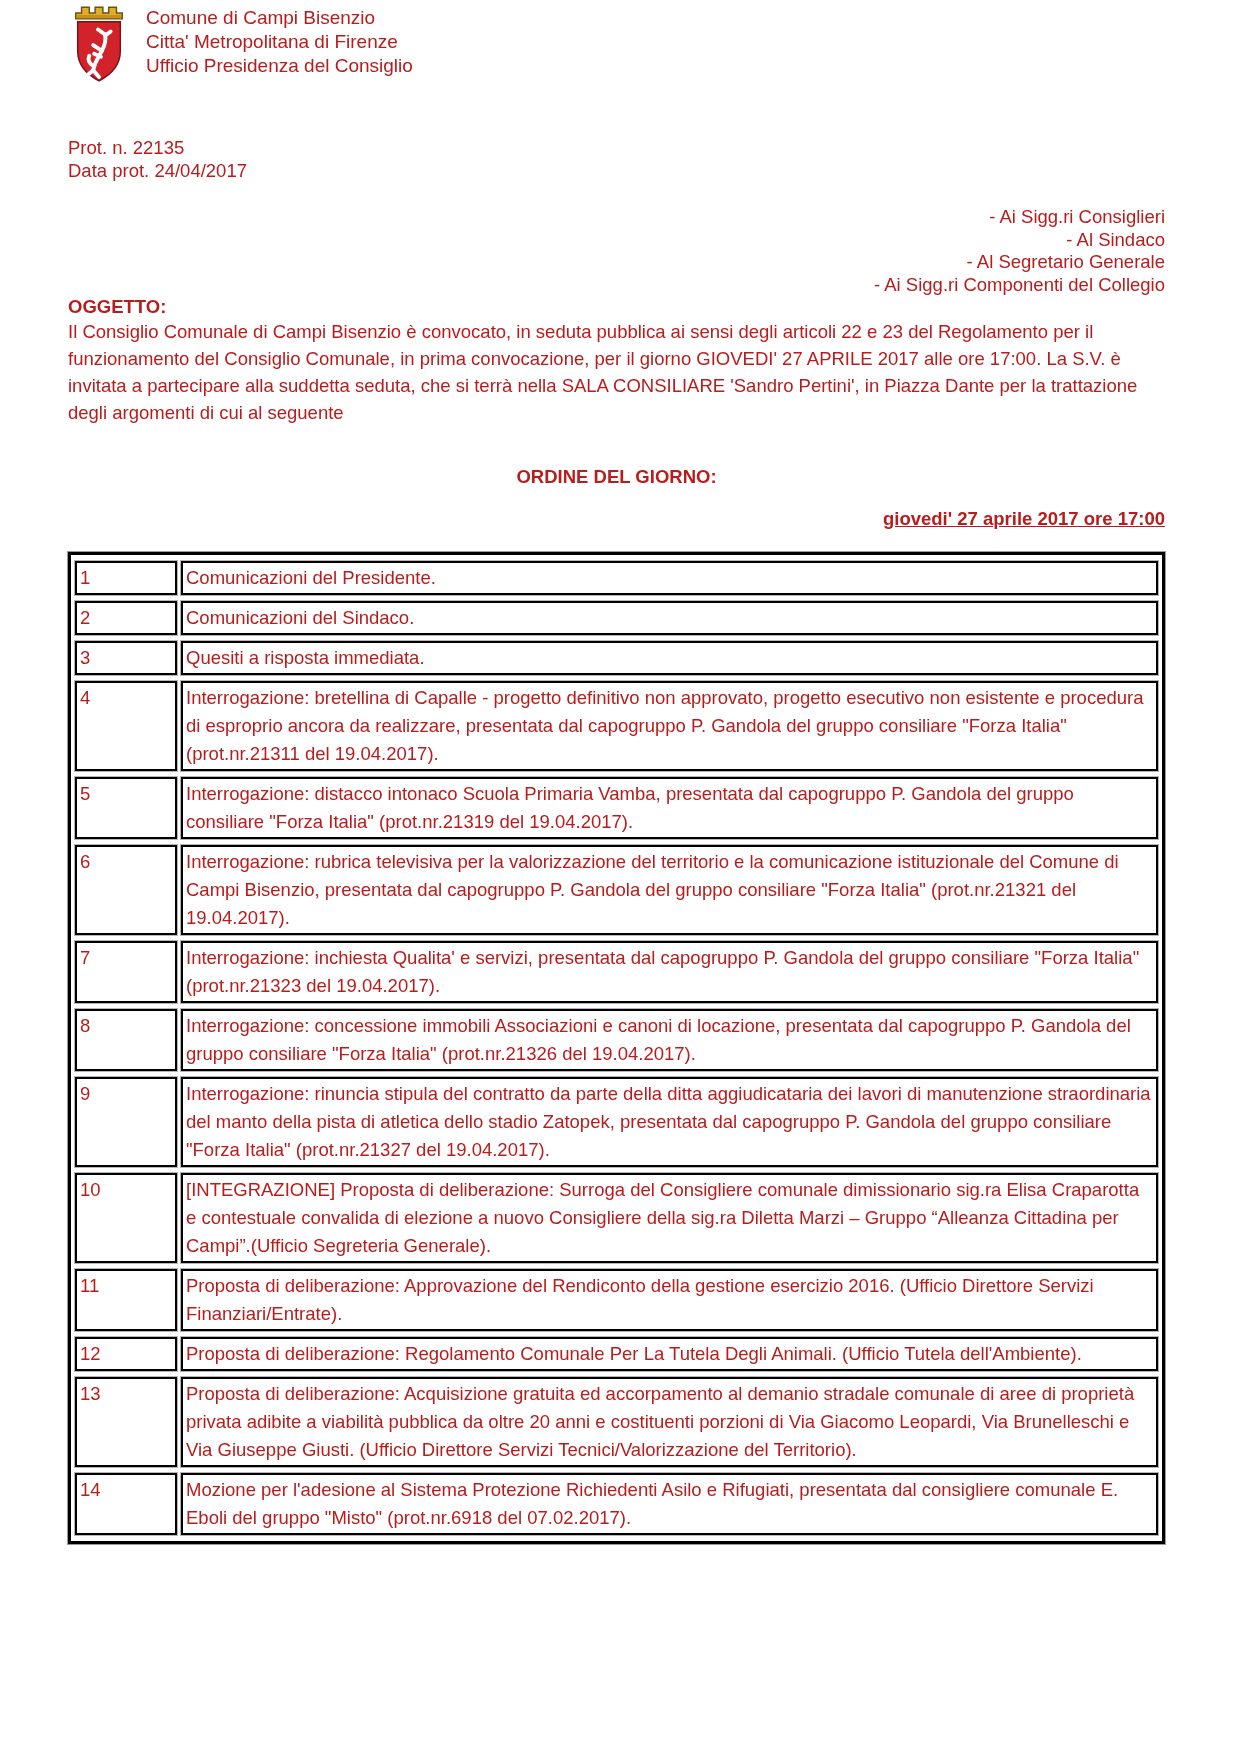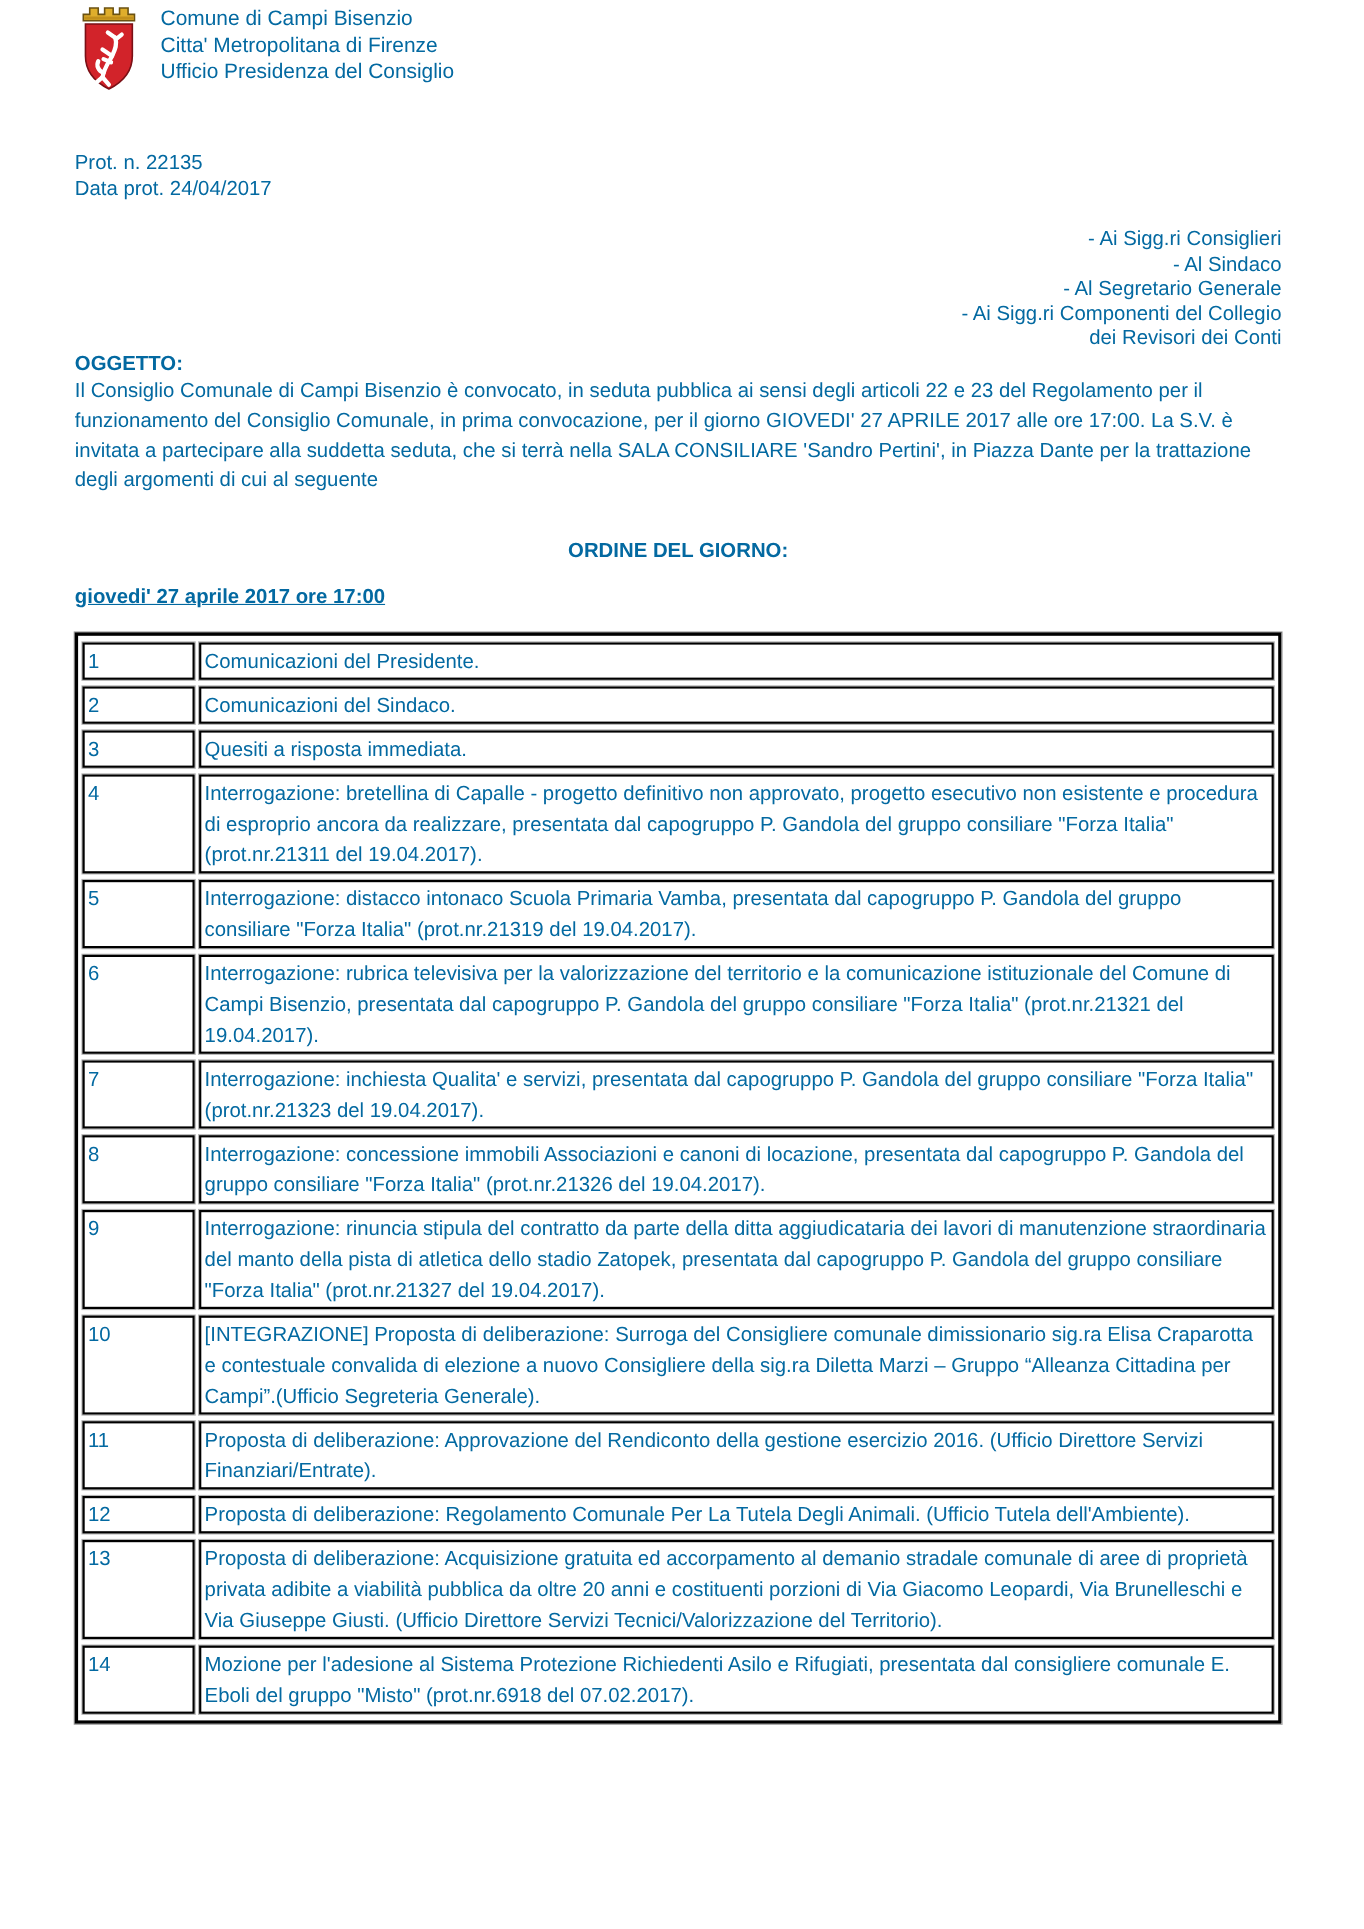--- a/index.html
+++ b/index.html
@@ -2,41 +2,41 @@
 <html><head>
 <meta charset="utf-8">
 <style>
   html, body { margin: 0; padding: 0; background: #888; }
   .page {
     position: relative;
     width: 1240px;
     height: 1754px;
     margin: 0 auto;
     background: #ffffff;
-    color: #0369a1;
+    color: #b91c1c;
     font-family: "Liberation Sans", "DejaVu Sans", sans-serif;
     font-size: 18.5px;
     overflow: hidden;
     box-sizing: border-box;
     padding: 4px 75px 0 68px;
   }
   
   .header { display: flex; align-items: flex-start; height: 92px; }
   .crest { width: 62px; height: 84px; flex: 0 0 auto; }
   .org-lines { margin-left: 16px; padding-top: 2px; font-size: 19px; line-height: 24px; }
   
   .protocol { margin-top: 40px; line-height: 23px; }
   
   .recipients { margin-top: 24px; text-align: right; line-height: 22.5px; }
   
   .subject-label { text-align: left; font-weight: bold; }
   .subject-text { margin-top: 15px; font-weight: bold; line-height: 27px; }
   .body-par { line-height: 27px; }
   .agenda-heading { margin-top: 40px; text-align: center; font-weight: bold; }
-  .agenda-datetime { margin-top: 20px; text-align: left; font-weight: bold; text-decoration: underline; }
+  .agenda-datetime { margin-top: 20px; text-align: right; font-weight: bold; text-decoration: underline; }
   
   table.agenda {
     margin-top: 22px;
     width: 100%;
     border: 3px solid #000;
     border-collapse: separate;
     border-spacing: 4px 6px;
     box-shadow: 0 0 0 1px #9a9a9a;
   }
   table.agenda td {
@@ -85,21 +85,20 @@
   <div class="protocol">
     <div>Prot. n. 22135</div>
     <div>Data prot. 24/04/2017</div>
   </div>
 
   <div class="recipients" id="recipients">
       <div>- Ai Sigg.ri Consiglieri</div>
       <div>- Al Sindaco</div>
       <div>- Al Segretario Generale</div>
       <div>- Ai Sigg.ri Componenti del Collegio</div>
-      <div>dei Revisori dei Conti</div>
     </div>
 
   <div class="subject-label">OGGETTO:</div>
 
   <div class="body-par">Il Consiglio Comunale di Campi Bisenzio è convocato, in seduta pubblica ai sensi degli articoli 22 e 23 del Regolamento per il funzionamento del Consiglio Comunale, in prima convocazione, per il giorno GIOVEDI' 27 APRILE 2017 alle ore 17:00. La S.V. è invitata a partecipare alla suddetta seduta, che si terrà nella SALA CONSILIARE 'Sandro Pertini', in Piazza Dante per la trattazione degli argomenti di cui al seguente</div>
 
   <div class="agenda-heading">ORDINE DEL GIORNO:</div>
   <div class="agenda-datetime">giovedi' 27 aprile 2017 ore 17:00</div>
 
   <table class="agenda">

